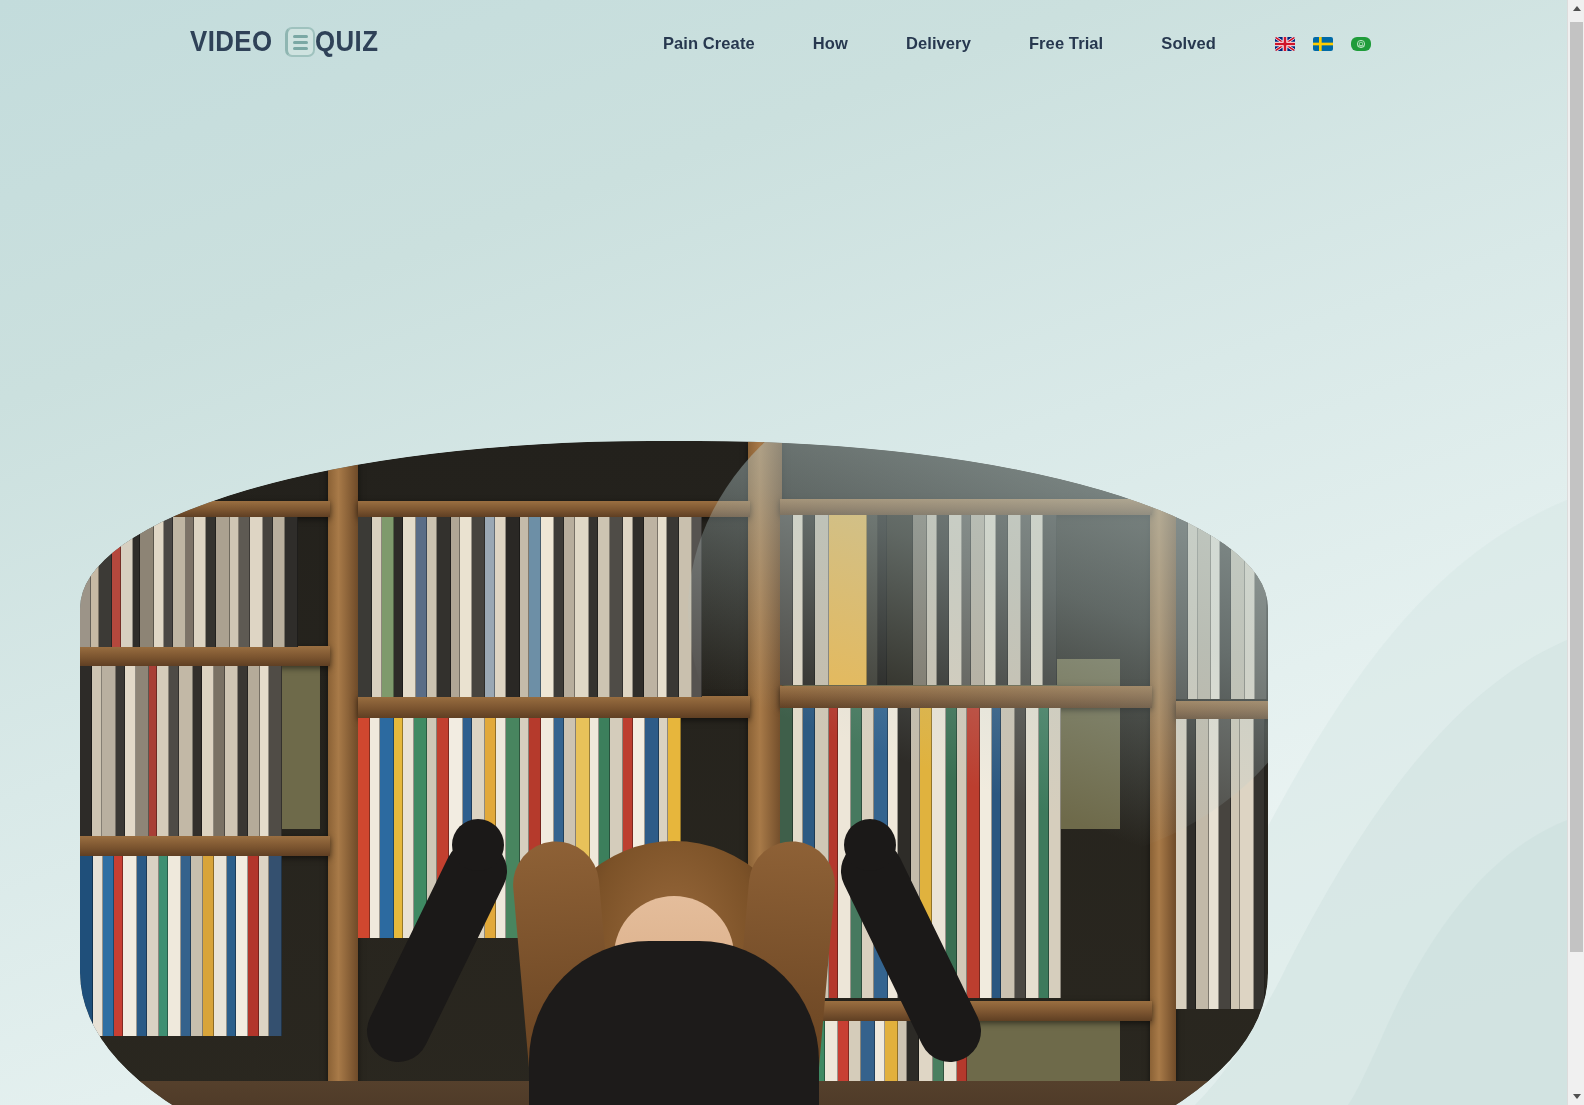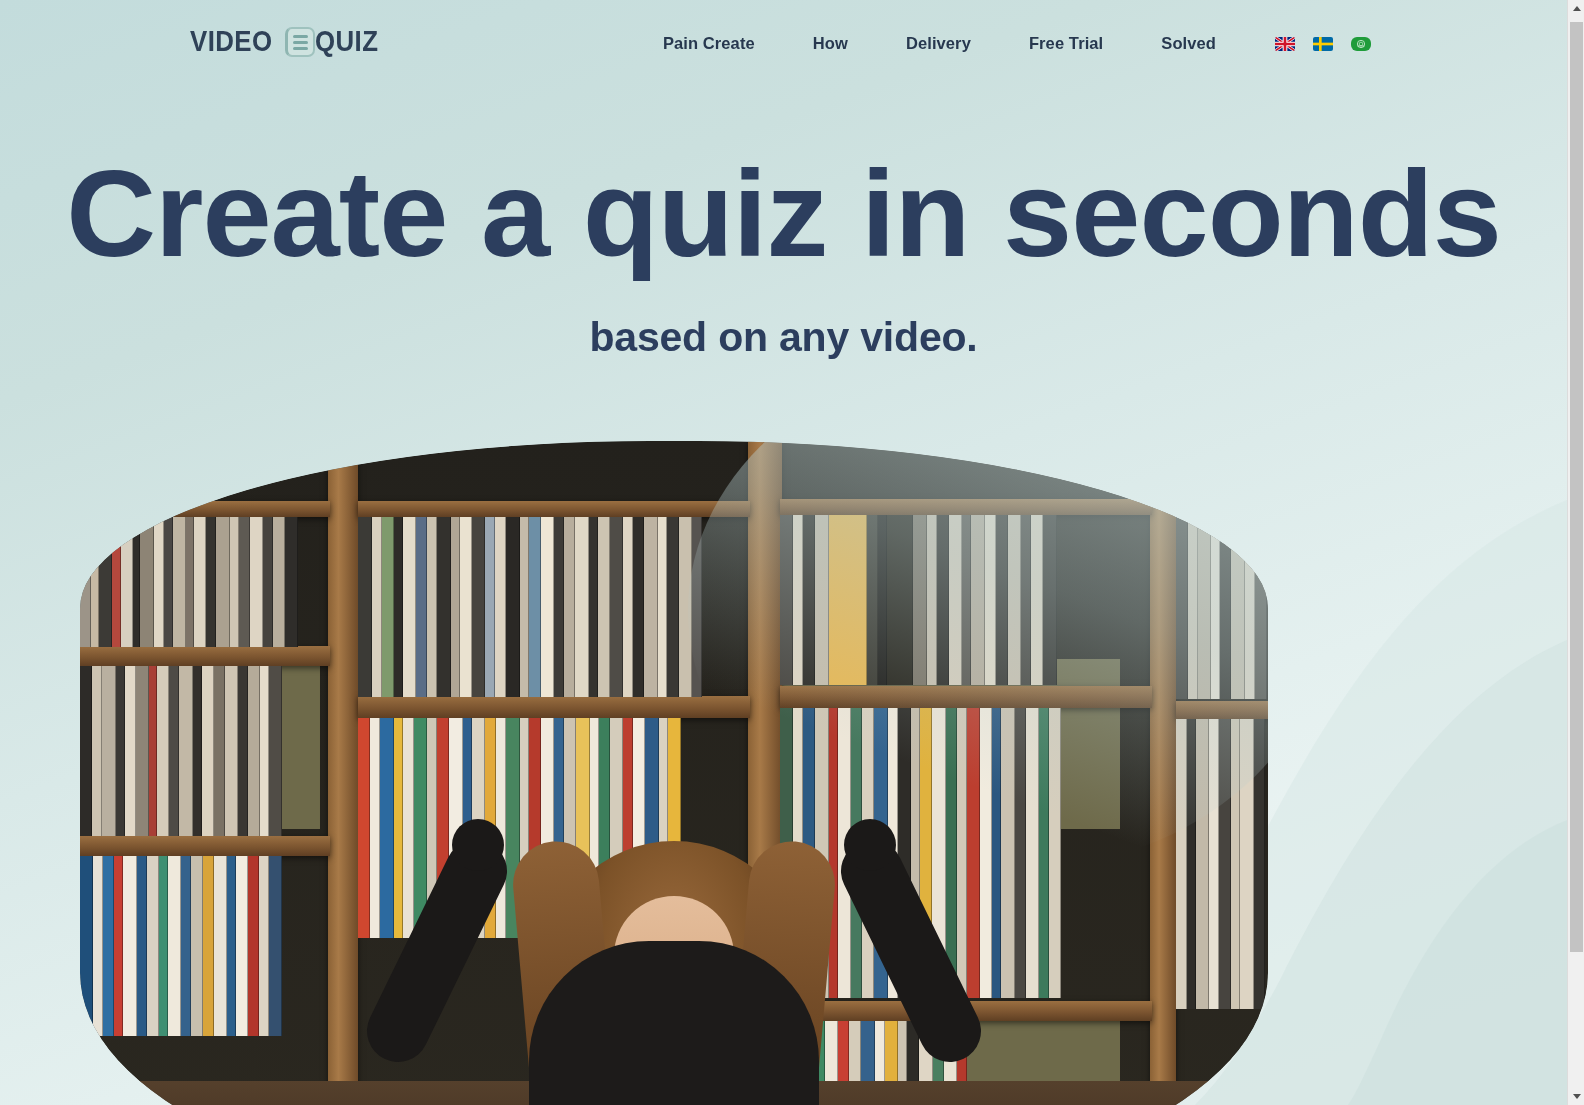--- a/index.html
+++ b/index.html
@@ -376,24 +376,20 @@
               <circle cx="30" cy="21" r="11" fill="none" stroke="#d8f0dd" stroke-width="2.4"></circle>
               <circle cx="30" cy="21" r="5.5" fill="none" stroke="#d8f0dd" stroke-width="2"></circle>
               <path d="M20,27 H40" stroke="#d8f0dd" stroke-width="2.2"></path>
             </svg>
           </span>
 
         </div>
       </nav>
     </header>
 
-    <section class="hero-copy">
-      <h1 class="hero-title">Create a quiz in seconds</h1>
-      <p class="hero-subtitle">based on any video.</p>
-    </section>
 
     <figure class="hero-visual">
       <span class="sr-only">Girl celebrating with raised fists in front of a laptop in a library full of bookshelves</span>
 
       <div class="hero-blob">
         <div class="photo">
 
           <div class="shelf-wall"></div>
 
           <div class="backpanel" style="left:10px;  top:218px; width:230px; height:170px;"></div>

